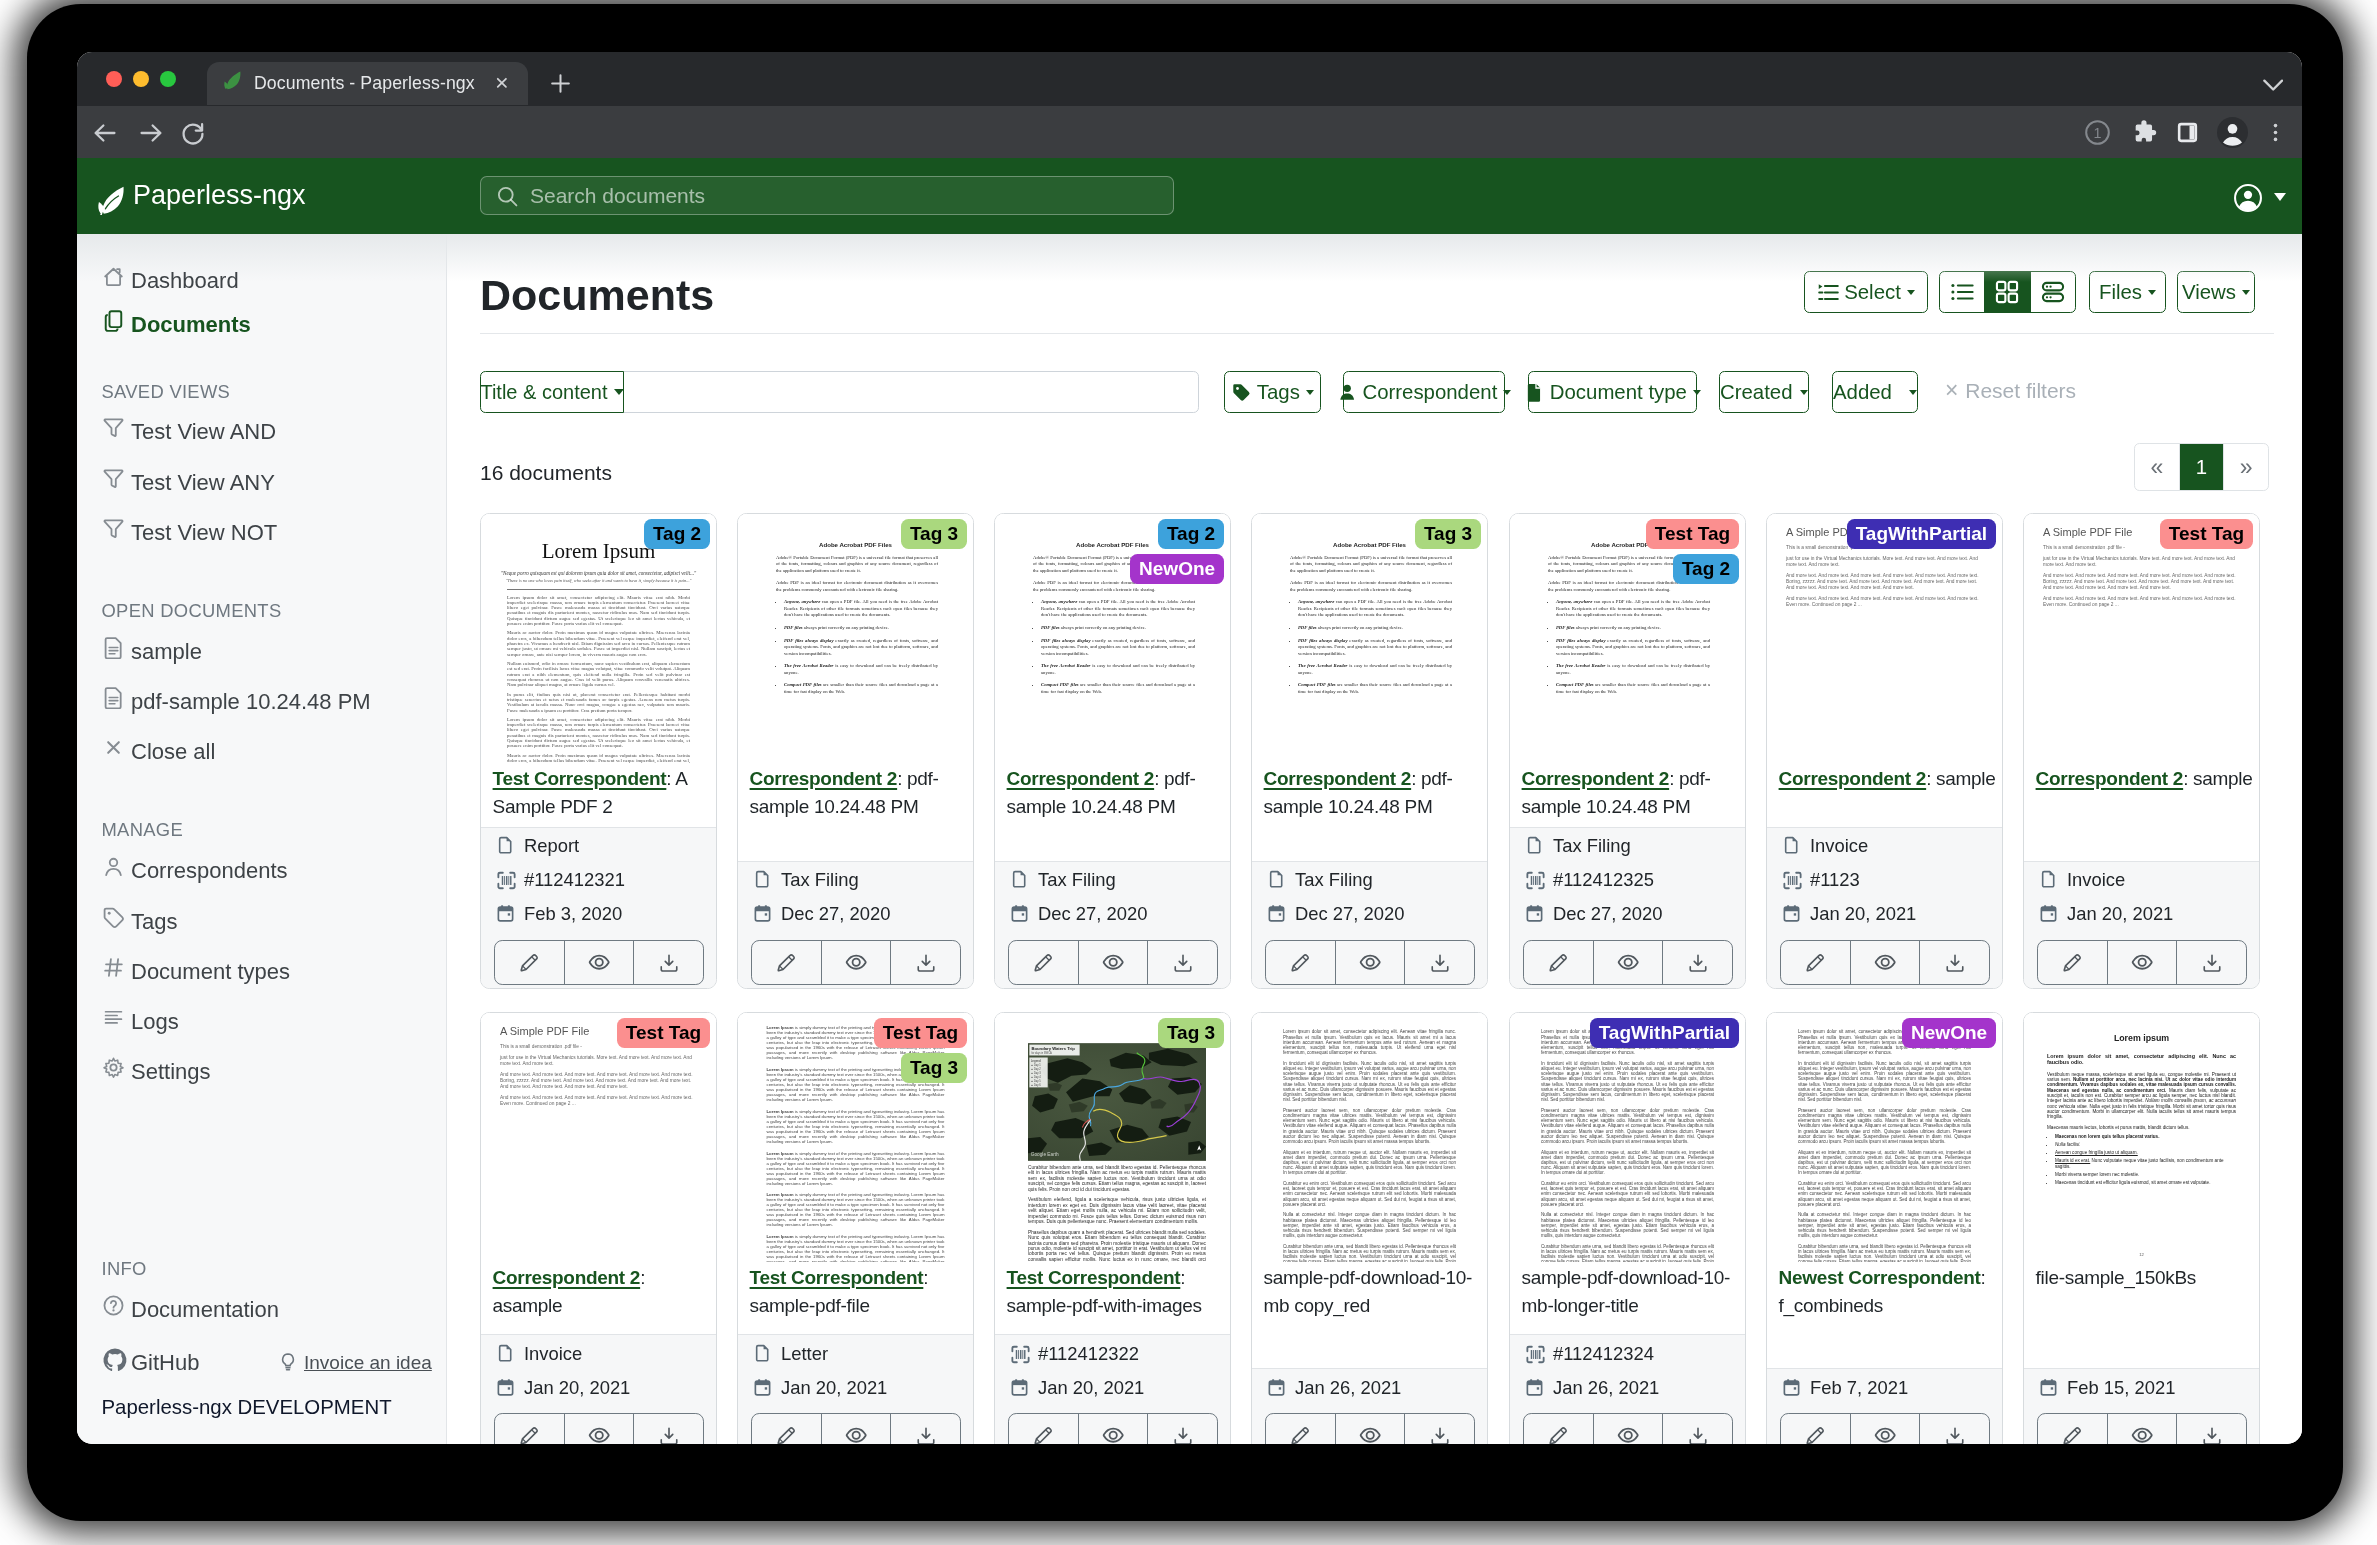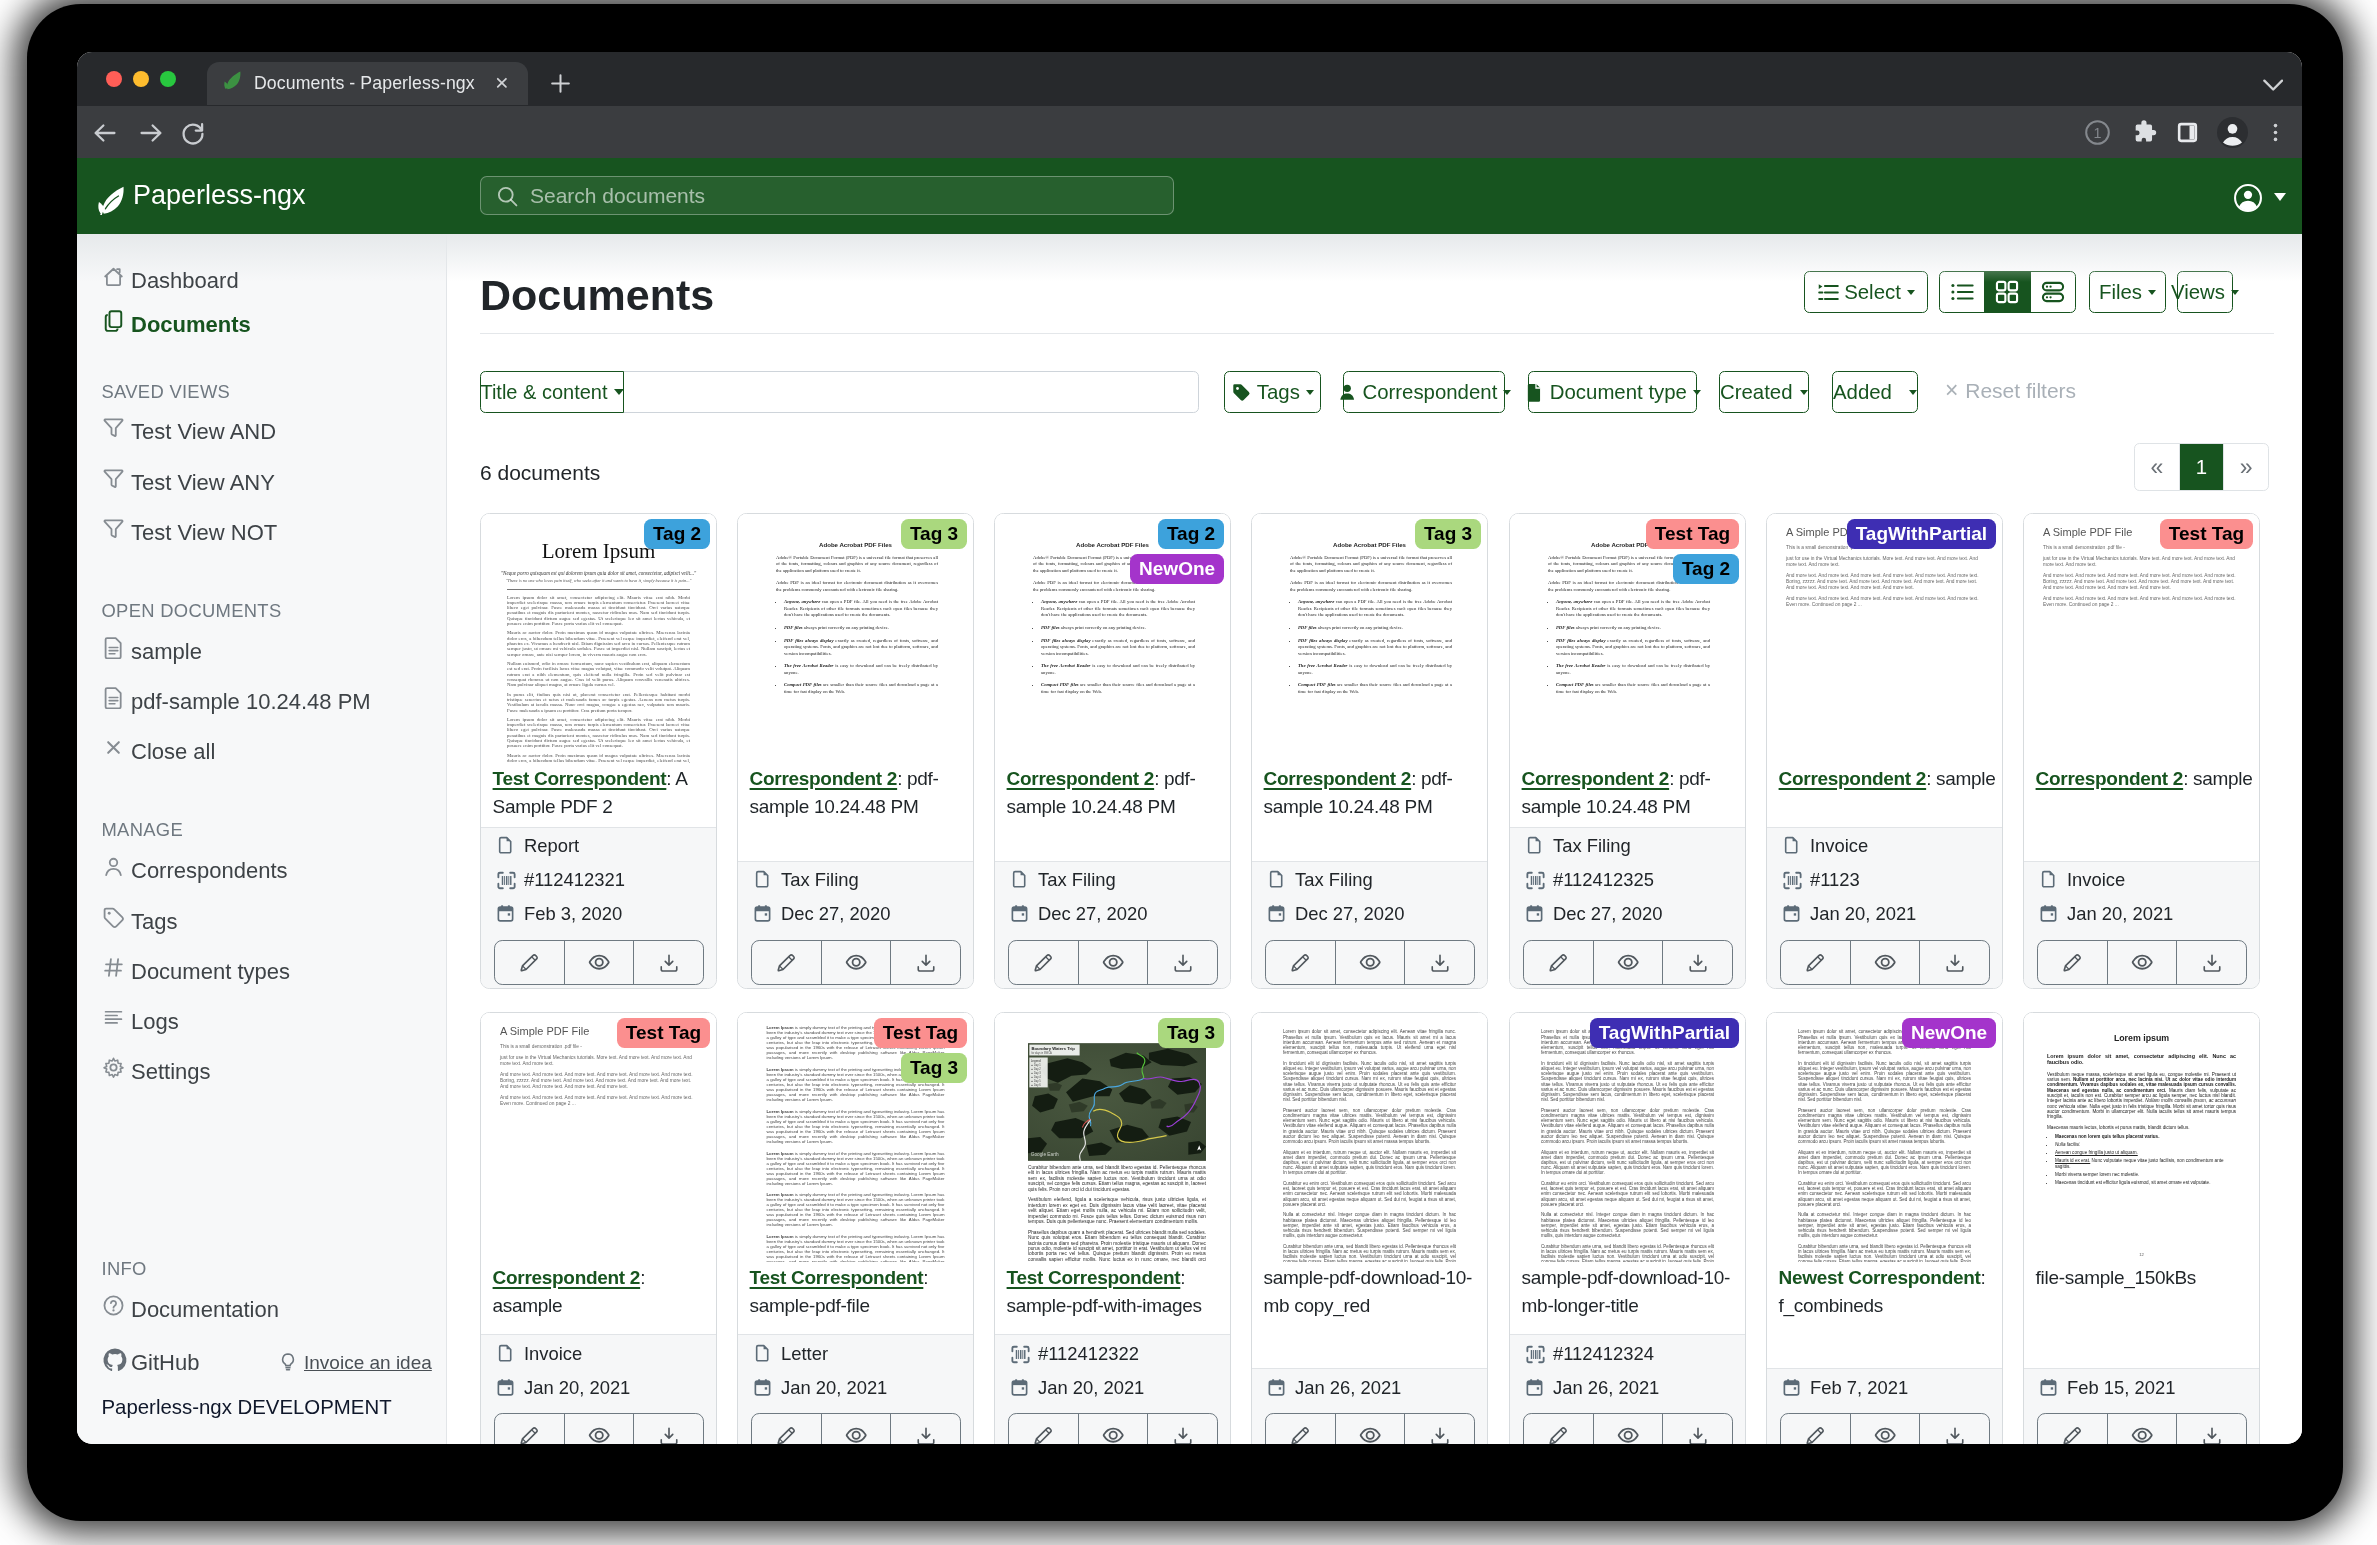--- a/index.html
+++ b/index.html
@@ -241,21 +241,21 @@
               <circle cx="6.5" cy="4.7" r="0.7" fill="#17541f"></circle>
               <circle cx="4.3" cy="11.3" r="0.7" fill="#17541f"></circle>
               <circle cx="6.5" cy="11.3" r="0.7" fill="#17541f"></circle>
             </svg>
           </div>
 </div>
         <div class="abs" style="left:2012px;top:219px;width:77px;height:42px;background:#fff;white-space:nowrap;border:1.4px solid #17541f;border-radius:5.4px;display:flex;align-items:center;justify-content:center">
           <span style="color:#17541f;font-size:20.4px;font-weight:400">Files</span>
           <span style="display:inline-block;width:0;height:0;border-left:4.8px solid transparent;border-right:4.8px solid transparent;border-top:5.9px solid #17541f;vertical-align:middle;margin-left:6.1px"></span>
         </div>
-        <div class="abs" style="left:2100px;top:219px;width:56px;height:42px;background:#fff;white-space:nowrap;border:1.4px solid #17541f;border-radius:5.4px;display:flex;align-items:center;justify-content:center">
+        <div class="abs" style="left:2100px;top:219px;width:78px;height:42px;background:#fff;white-space:nowrap;border:1.4px solid #17541f;border-radius:5.4px;display:flex;align-items:center;justify-content:center">
           <span style="color:#17541f;font-size:20.4px;font-weight:400">Views</span>
           <span style="display:inline-block;width:0;height:0;border-left:4.8px solid transparent;border-right:4.8px solid transparent;border-top:5.9px solid #17541f;vertical-align:middle;margin-left:6.1px"></span>
         </div>
         <div class="abs" style="left:403px;top:281px;width:1794px;height:1.4px;background:#e4e7ea"></div>
         <div class="abs" style="left:403px;top:319px;width:144px;height:42px;border:1.4px solid #17541f;border-radius:5.4px 0 0 5.4px;display:flex;align-items:center;justify-content:center;background:#fff;z-index:2;white-space:nowrap">
 <span style="color:#17541f;font-size:20.4px;font-weight:400;font-size:20px">Title &amp; content</span>
           <span style="display:inline-block;width:0;height:0;border-left:5.1px solid transparent;border-right:5.1px solid transparent;border-top:6.3px solid #17541f;vertical-align:middle;margin-left:6.1px"></span>
         </div>
         <div class="abs" style="left:546px;top:319px;width:576px;height:42px;border:1.4px solid #ced4da;border-radius:0 5.4px 5.4px 0;background:#fff"></div>
         <div class="abs" style="left:1147px;top:319px;width:97px;height:42px;background:#fff;white-space:nowrap;border:1.4px solid #17541f;border-radius:5.4px;display:flex;align-items:center;justify-content:center">
@@ -295,21 +295,21 @@
         </div>
         <div class="abs" style="left:1755px;top:319px;width:86px;height:42px;background:#fff;white-space:nowrap;border:1.4px solid #17541f;border-radius:5.4px;display:flex;align-items:center;justify-content:center">
           <span style="color:#17541f;font-size:20.4px;font-weight:400">Added</span>
           <span style="width:11px"></span>
           <span style="display:inline-block;width:0;height:0;border-left:4.8px solid transparent;border-right:4.8px solid transparent;border-top:5.9px solid #17541f;vertical-align:middle;margin-left:6.1px"></span>
         </div>
         <div class="abs" style="left:1868px;top:325px;display:flex;align-items:center">
           <span style="font-size:23px;color:#aab1b7;margin-right:6.8px">×</span>
           <span style="font-size:21px;color:#a9b0b7">Reset filters</span>
         </div>
-        <div class="abs" style="left:403px;top:409px;font-size:21px;color:#212529">6 documents</div>
+        <div class="abs" style="left:403px;top:409px;font-size:21px;color:#212529">16 documents</div>
         <div class="abs" style="left:2057px;top:391px;width:135px;height:48px;display:flex;border-radius:5.4px;overflow:hidden;border:1.4px solid #dfe3e6;background:#fff">
 <div style="flex:1;display:flex;align-items:center;justify-content:center;border-right:1.4px solid #dfe3e6;color:#6b7177;font-size:23px">«</div>
 <div style="flex:1;display:flex;align-items:center;justify-content:center;background:#17541f;color:#fff;font-size:20.4px">1</div>
 <div style="flex:1;display:flex;align-items:center;justify-content:center;border-left:1.4px solid #dfe3e6;color:#6b7177;font-size:23px">»</div>
 </div>
         <div style="position:absolute;left:403px;top:461px;width:237px;height:476px;border:1.4px solid #d7dbde;border-radius:9.5px;background:#fff;overflow:hidden">
           <div style="position:absolute;left:0;right:0;top:0;height:249px;background:#fff;overflow:hidden">
             <div style="position:absolute;inset:0;background:#fff;font-family:'Liberation Serif',serif;color:#222">
               <div style="text-align:center;font-size:21px;margin-top:24.5px;color:#111">Lorem Ipsum</div>
               <div style="text-align:center;font-style:italic;font-size:5.1px;margin-top:6.8px;color:#333">"Neque porro quisquam est qui dolorem ipsum quia dolor sit amet, consectetur, adipisci velit..."</div>

